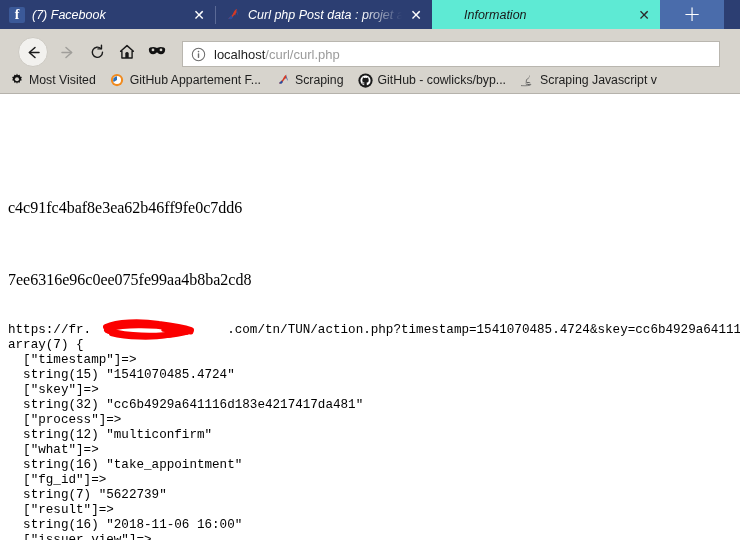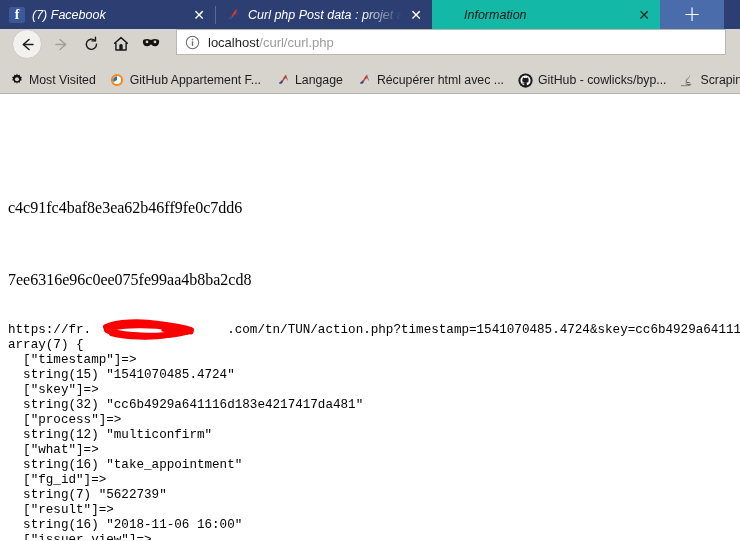--- a/index.html
+++ b/index.html
@@ -31,21 +31,21 @@
     box-sizing: border-box;
     position: relative;
     padding: 0 6px 0 9px;
     color: #ffffff;
     font-size: 12.5px;
     white-space: nowrap;
     flex: 0 0 auto;
   }
   .tab.inactive { background: #2c3e72; }
   .tab.active {
-    background: #14b8a6;
+    background: #5eead4;
     color: #1a1a1a;
   }
   .tab-sep {
     width: 1px;
     align-self: center;
     height: 18px;
     background: #5b6a96;
     flex: 0 0 auto;
   }
   .tab-favicon {
@@ -108,22 +108,22 @@
     font-family: "DejaVu Sans", sans-serif;
     font-weight: 300;
   }
   .tabstrip-filler { flex: 1 1 auto; background: #2c3e72; }
 
   
   .navbar {
     height: 38px;
     background: #d7d4cd;
     display: flex;
-    align-items: flex-start;
-    padding: 0 12px;
+    align-items: flex-end;
+    padding: 0 18px;
     box-sizing: border-box;
   }
   .navbtn {
     width: 30px;
     height: 30px;
     display: flex;
     align-items: center;
     justify-content: center;
     flex: 0 0 auto;
     cursor: pointer;
@@ -351,33 +351,23 @@
   </div>
 
   <div class="bm">
     <span class="bm-icon">
       <svg width="14" height="14" viewBox="0 0 16 16">
         <path d="M11.6 2.1c-1.1.5-2 1.6-2.7 2.8C8.2 6.3 7.4 7.8 6 9.2c-1 1-2 1.7-2.7 2.4 1 .6 2.1.6 3-.1.9-.7 1.5-1.8 2.4-3 .8-1.1 1.8-2.3 3-2.9-.3-1.2-.2-2.4.1-3.5z" fill="#d43a26"></path>
         <path d="M12.2 2c-.5 1.2-.7 2.6-.4 3.8.3 1.2 1 2.2 1.3 3.2.2-1 .1-2.1-.3-3.1-.4-1.1-.8-2.3-.6-3.9z" fill="#2b4d9e"></path>
         <path d="M6.6 8.6c-.9 1.1-2 2-3.2 2.8.9.8 2.1 1 3.1.5.6-.3 1-.9 1.4-1.5-.5-.5-1-1.1-1.3-1.8z" fill="#2b4d9e"></path>
       </svg>
     </span>
-    <span class="bm-label">Langage</span>
-  </div>
-
-  <div class="bm">
-    <span class="bm-icon">
-      <svg width="14" height="14" viewBox="0 0 16 16">
-        <path d="M11.6 2.1c-1.1.5-2 1.6-2.7 2.8C8.2 6.3 7.4 7.8 6 9.2c-1 1-2 1.7-2.7 2.4 1 .6 2.1.6 3-.1.9-.7 1.5-1.8 2.4-3 .8-1.1 1.8-2.3 3-2.9-.3-1.2-.2-2.4.1-3.5z" fill="#d43a26"></path>
-        <path d="M12.2 2c-.5 1.2-.7 2.6-.4 3.8.3 1.2 1 2.2 1.3 3.2.2-1 .1-2.1-.3-3.1-.4-1.1-.8-2.3-.6-3.9z" fill="#2b4d9e"></path>
-        <path d="M6.6 8.6c-.9 1.1-2 2-3.2 2.8.9.8 2.1 1 3.1.5.6-.3 1-.9 1.4-1.5-.5-.5-1-1.1-1.3-1.8z" fill="#2b4d9e"></path>
-      </svg>
-    </span>
-    <span class="bm-label">Récupérer html avec ...</span>
-  </div>
+    <span class="bm-label">Scraping</span>
+  </div>
+
 
   <div class="bm">
     <span class="bm-icon">
       <svg width="15" height="15" viewBox="0 0 16 16">
         <circle cx="8" cy="8" r="7.6" fill="#1b1b1b"></circle>
         <path fill="#ffffff" d="M8 2.6c-3 0-5.4 2.4-5.4 5.4 0 2.4 1.5 4.4 3.7 5.1.27.05.37-.12.37-.26v-.9c-1.5.33-1.82-.72-1.82-.72-.25-.63-.6-.8-.6-.8-.5-.34.04-.33.04-.33.54.04.83.56.83.56.48.83 1.27.59 1.58.45.05-.35.19-.59.34-.73-1.2-.14-2.46-.6-2.46-2.66 0-.59.21-1.07.56-1.45-.06-.14-.24-.69.05-1.44 0 0 .45-.14 1.48.55a5.1 5.1 0 0 1 2.7 0c1.02-.7 1.47-.55 1.47-.55.3.75.11 1.3.06 1.44.35.38.55.86.55 1.45 0 2.07-1.26 2.52-2.46 2.65.2.17.37.5.37 1v1.48c0 .14.1.31.38.26A5.41 5.41 0 0 0 13.4 8c0-3-2.4-5.4-5.4-5.4z"></path>
       </svg>
     </span>
     <span class="bm-label">GitHub - cowlicks/byp...</span>
   </div>

